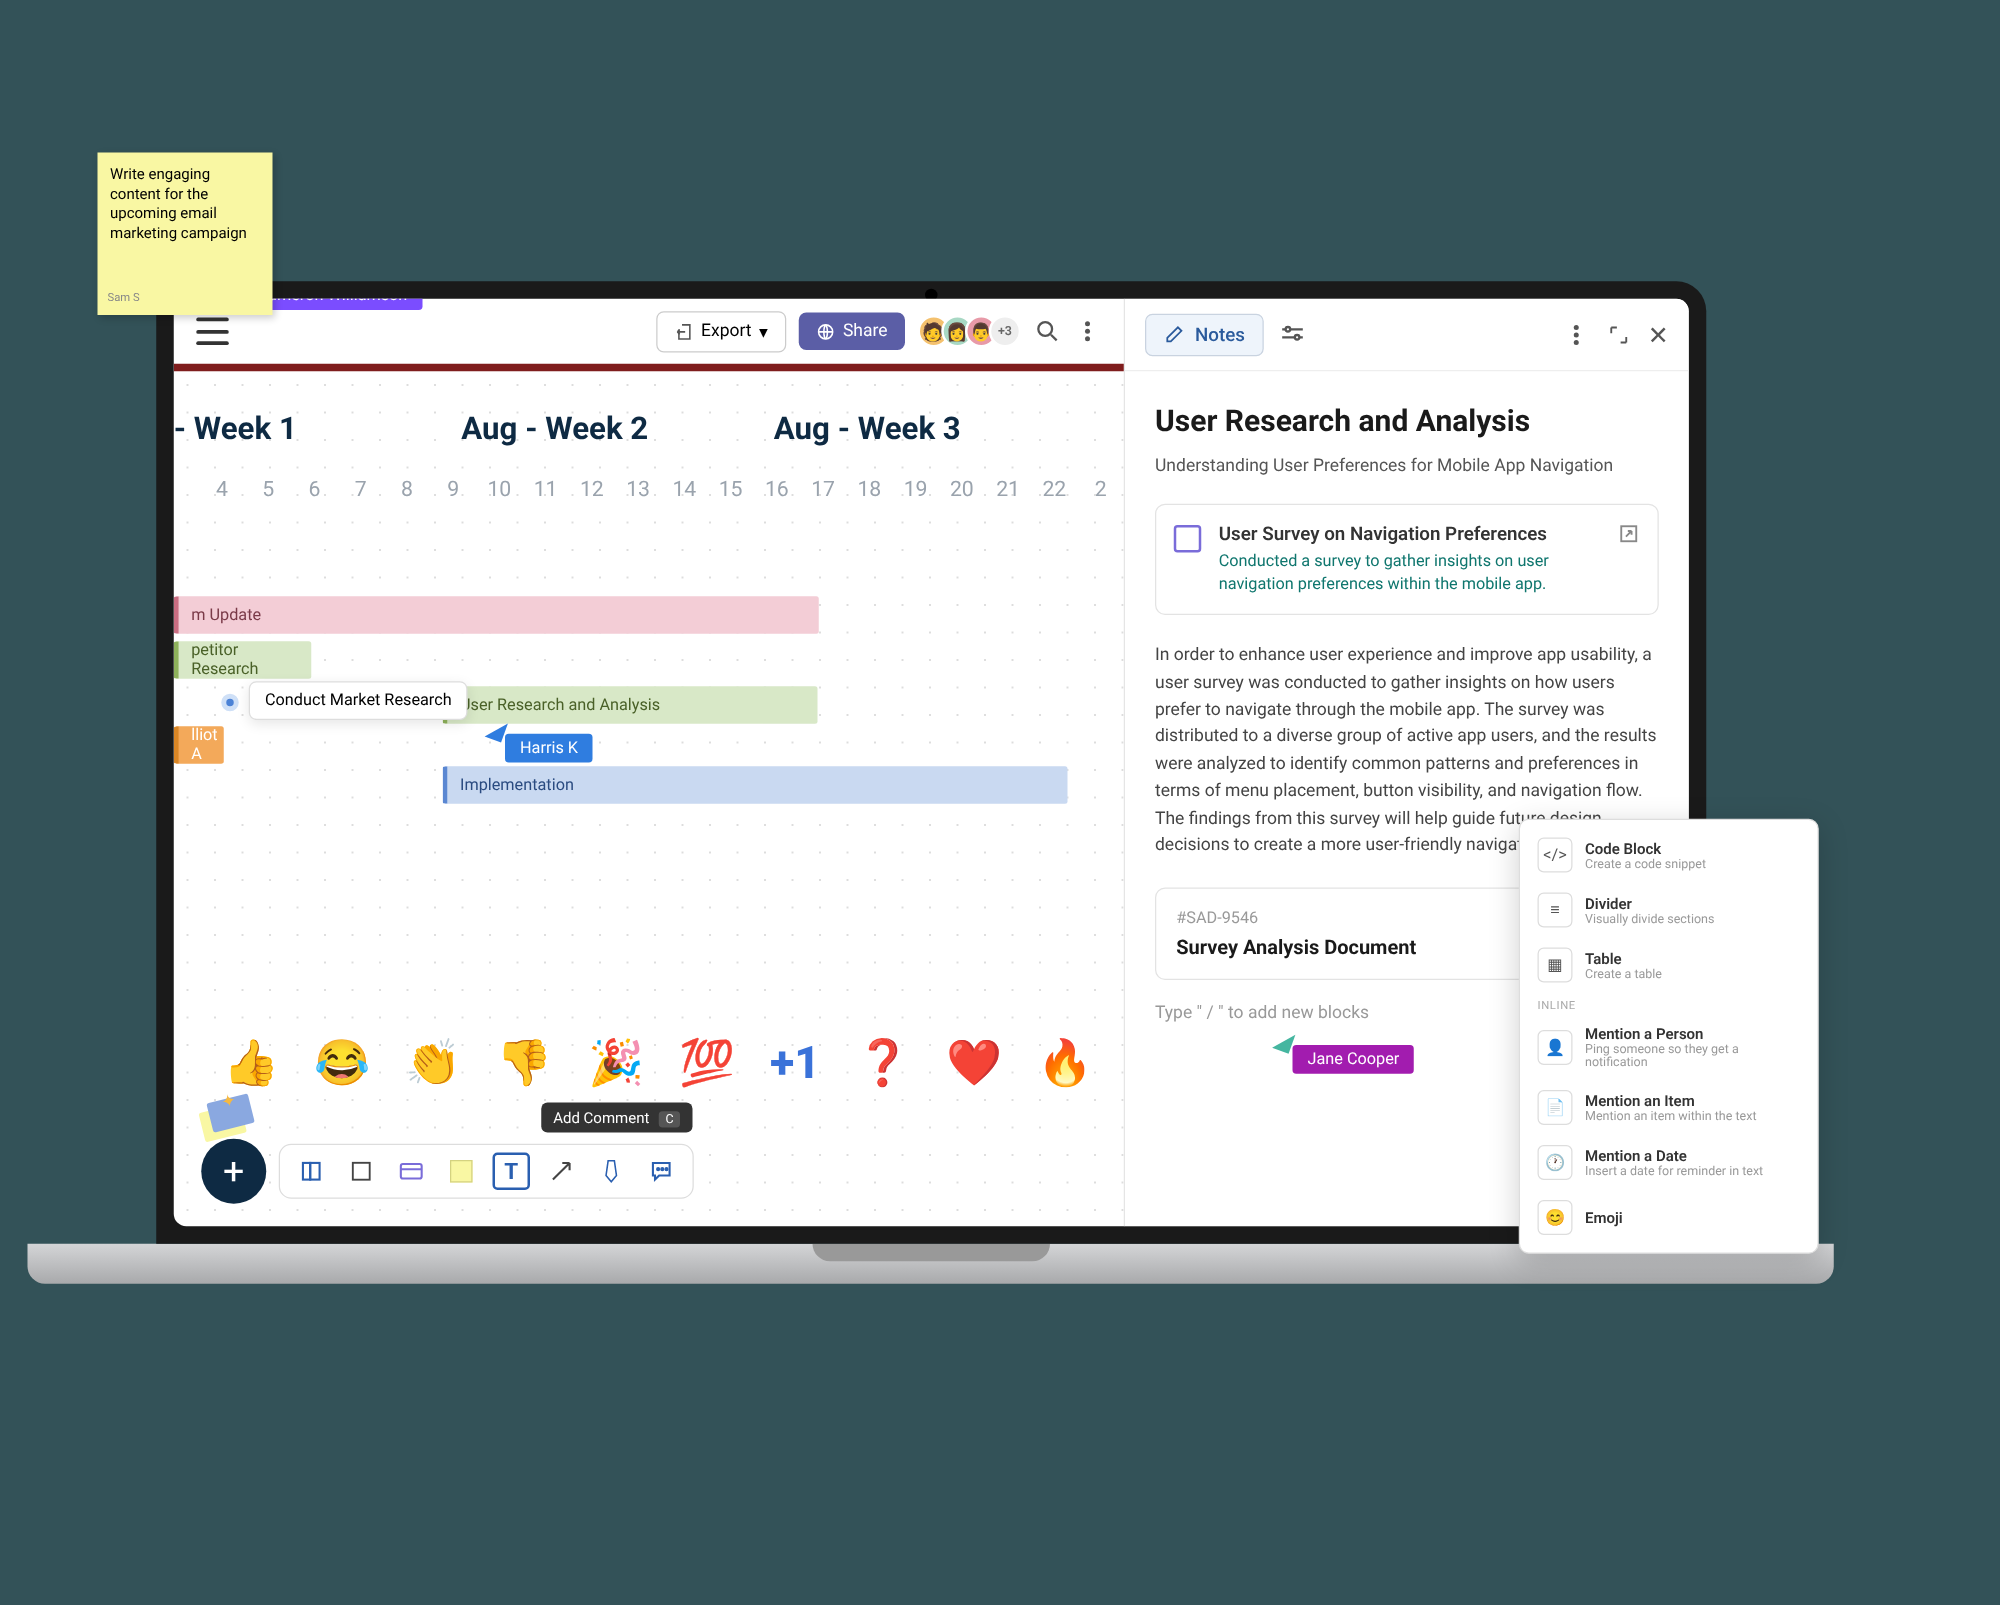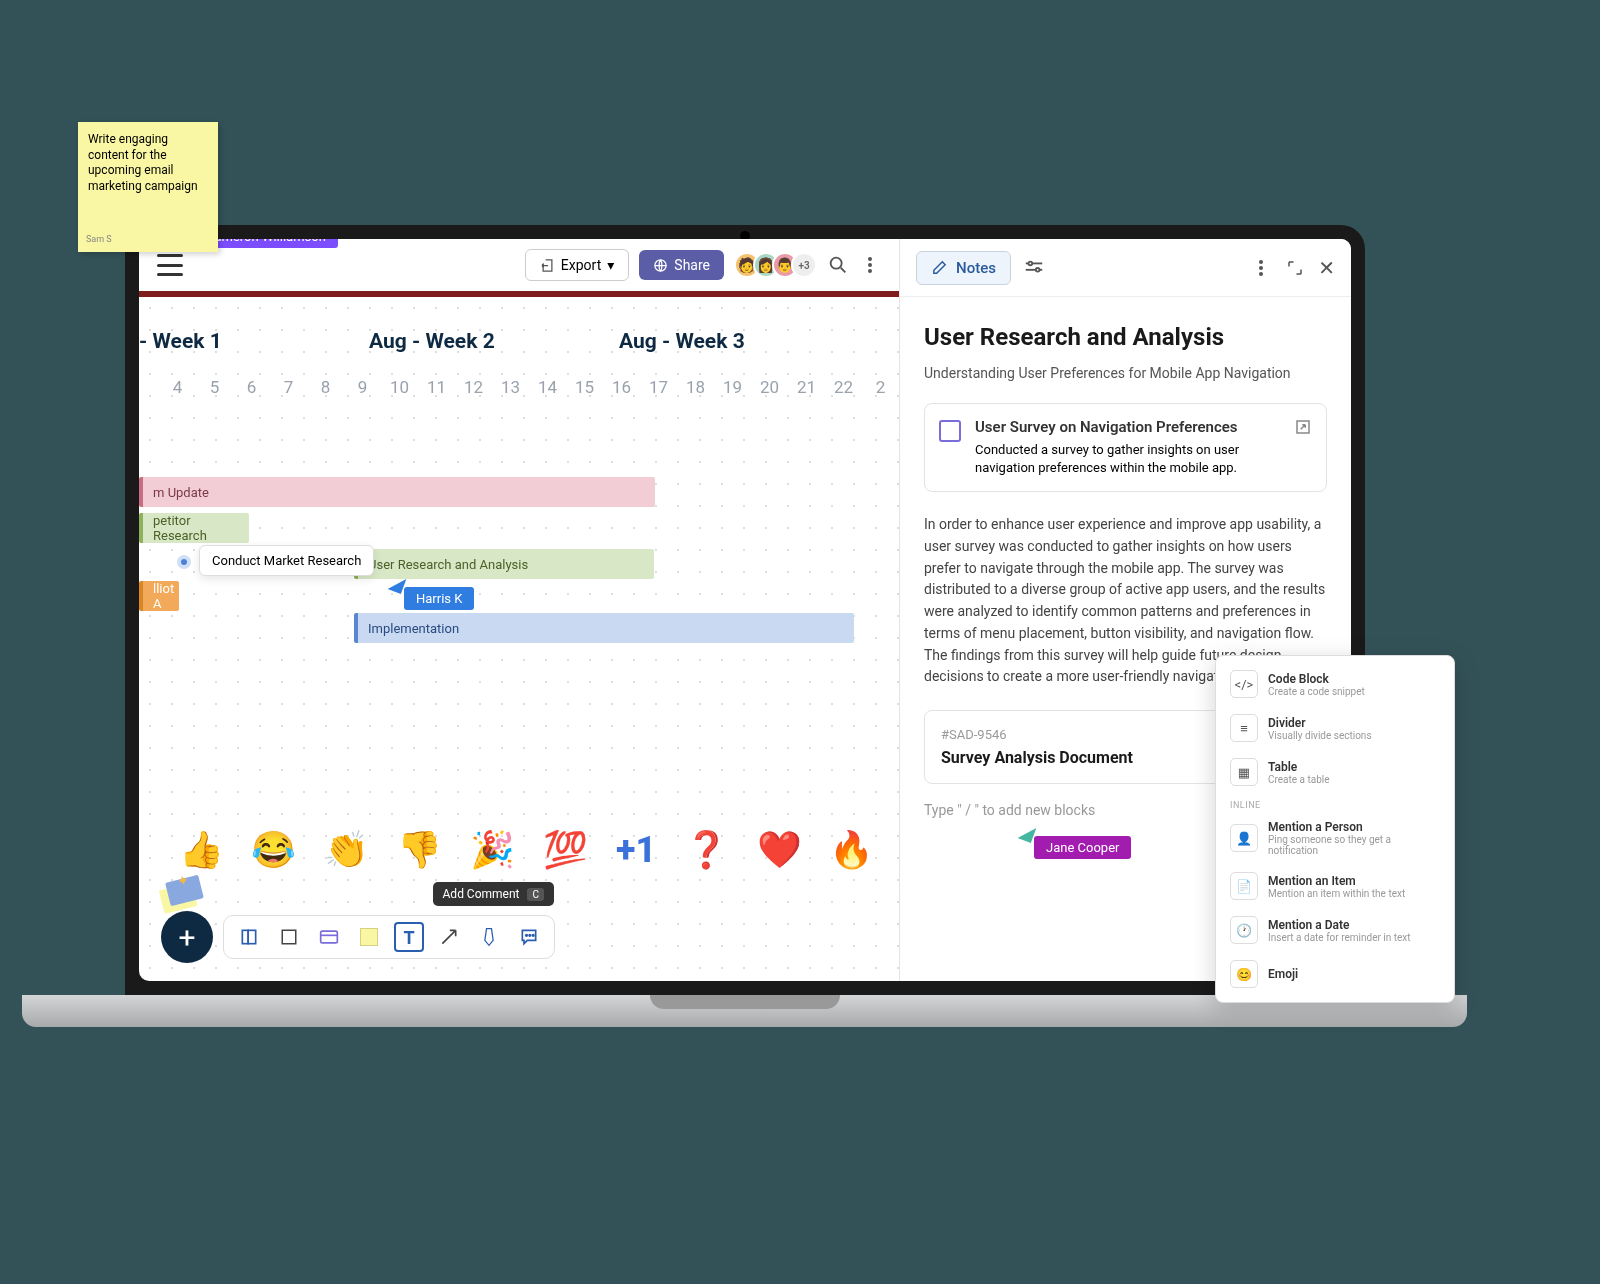--- a/index.html
+++ b/index.html
@@ -21,21 +21,21 @@
 .avatars{display:flex;align-items:center}
 .avatar{width:26px;height:26px;border-radius:50%;border:2px solid #fff;margin-left:-7px;display:flex;align-items:center;justify-content:center;font-size:14px}
 .avatar:nth-child(1){background:#f4c16e;margin-left:0}
 .avatar:nth-child(2){background:#a8d8c4}
 .avatar:nth-child(3){background:#e89aa8}
 .avatar-more{background:#eee;font-size:10px;color:#666;font-weight:600}
 .search-icon{width:22px;height:22px;cursor:pointer;color:#555}
 .dots-icon{width:22px;height:22px;cursor:pointer;color:#555;display:flex;flex-direction:column;align-items:center;justify-content:center;gap:2px}
 .dots-icon span{width:4px;height:4px;background:#555;border-radius:50%}
 .timeline-wrap{flex:1;position:relative;background-image:radial-gradient(#ddd 1px,transparent 1px);background-size:22px 22px;overflow:hidden}
-.week-headers{display:flex;padding:32px 0 10px 0;font-size:21px;font-weight:700;color:#0e2a43}
+.week-headers{display:flex;padding:32px 0 10px 0;font-size:25px;font-weight:700;color:#0e2a43}
 .week-headers div{width:250px}
 .day-row{display:flex;gap:0;padding:14px 0;color:#9aa3ad;font-size:17px}
 .day-row span{width:37px;text-align:center}
 .task{position:absolute;height:30px;display:flex;align-items:center;padding:0 10px;font-size:13px;border-radius:2px}
 .task-pink{background:#f3cdd6;border-left:4px solid #c96e82;color:#7a3a48}
 .task-green{background:#d8e8c7;border-left:4px solid #8eb15b;color:#4a6128}
 .task-orange{background:#f3a95a;border-left:4px solid #d98625;color:#fff}
 .task-blue{background:#c9d9f1;border-left:4px solid #5a87d2;color:#2a4b80}
 .task-tooltip{position:absolute;background:#fff;border:1px solid #ddd;border-radius:6px;padding:7px 12px;font-size:13px;box-shadow:0 3px 10px rgba(0,0,0,.1)}
 .cursor-label{position:absolute;padding:4px 12px;color:#fff;font-size:13px;border-radius:3px}
@@ -58,21 +58,21 @@
 .notes-btn{display:flex;align-items:center;gap:8px;padding:7px 14px;border:1px solid #c9d3e0;border-radius:6px;background:#eef4fb;color:#2a5a9c;font-size:15px;font-weight:500;cursor:pointer}
 .filter-icon{width:22px;height:22px;cursor:pointer;color:#555}
 .right-top-actions{margin-left:auto;display:flex;gap:14px;align-items:center;color:#555}
 .close-icon{font-size:20px;cursor:pointer}
 .right-body{padding:26px 24px;flex:1;overflow:auto}
 .panel-title{font-size:24px;font-weight:700;color:#1a1a1a;margin-bottom:14px}
 .panel-subtitle{font-size:14px;color:#555;margin-bottom:22px}
 .survey-card{border:1px solid #e3e3e3;border-radius:8px;padding:14px;display:flex;gap:14px;margin-bottom:22px}
 .checkbox{width:22px;height:22px;border:2px solid #7a6cd9;border-radius:3px;flex-shrink:0;margin-top:2px}
 .survey-title{font-size:15px;font-weight:600;color:#333;margin-bottom:5px}
-.survey-desc{font-size:13px;color:#000000;line-height:1.4}
+.survey-desc{font-size:13px;color:#0f766e;line-height:1.4}
 .expand-icon{margin-left:auto;color:#888;cursor:pointer}
 .body-text{font-size:14px;color:#444;line-height:1.55;margin-bottom:22px}
 .doc-card{border:1px solid #e3e3e3;border-radius:8px;padding:16px;margin-bottom:18px}
 .doc-id{font-size:13px;color:#999;margin-bottom:6px}
 .doc-title{font-size:16px;font-weight:700;color:#1a1a1a}
 .placeholder-text{font-size:14px;color:#999}
 .slash-menu{position:absolute;right:-90px;top:430px;width:240px;background:#fff;border:1px solid #ddd;border-radius:8px;box-shadow:0 6px 24px rgba(0,0,0,.18);z-index:30;padding:6px 0}
 .slash-item{display:flex;align-items:center;gap:10px;padding:8px 14px;cursor:pointer}
 .slash-icon{width:28px;height:28px;border:1px solid #ddd;border-radius:5px;display:flex;align-items:center;justify-content:center;font-size:13px;flex-shrink:0;color:#555}
 .slash-title{font-size:12px;font-weight:600;color:#333}

